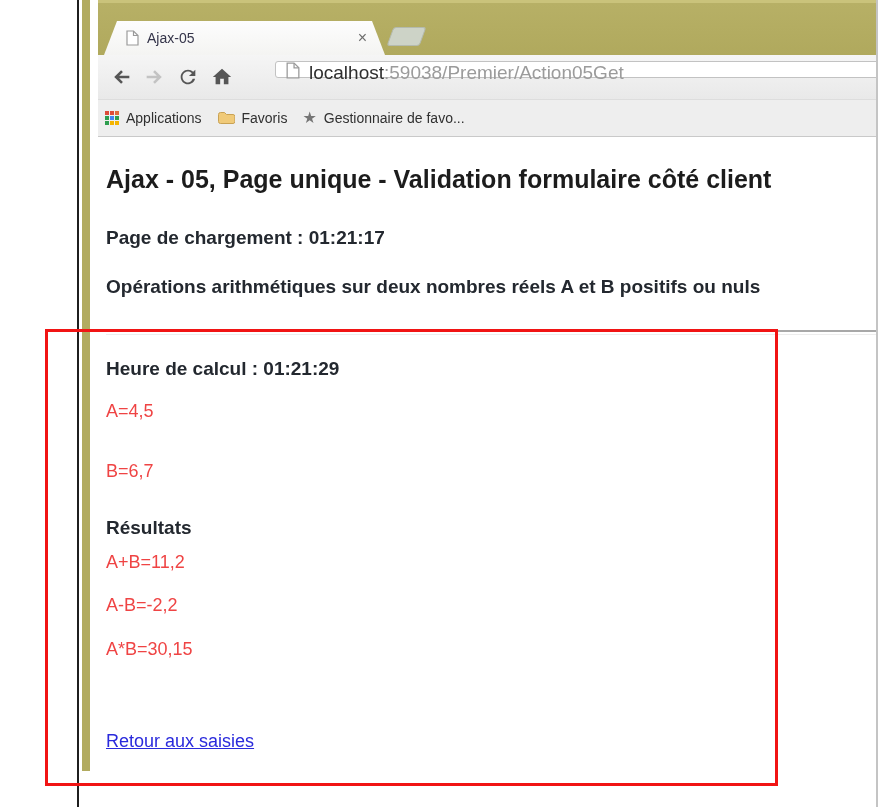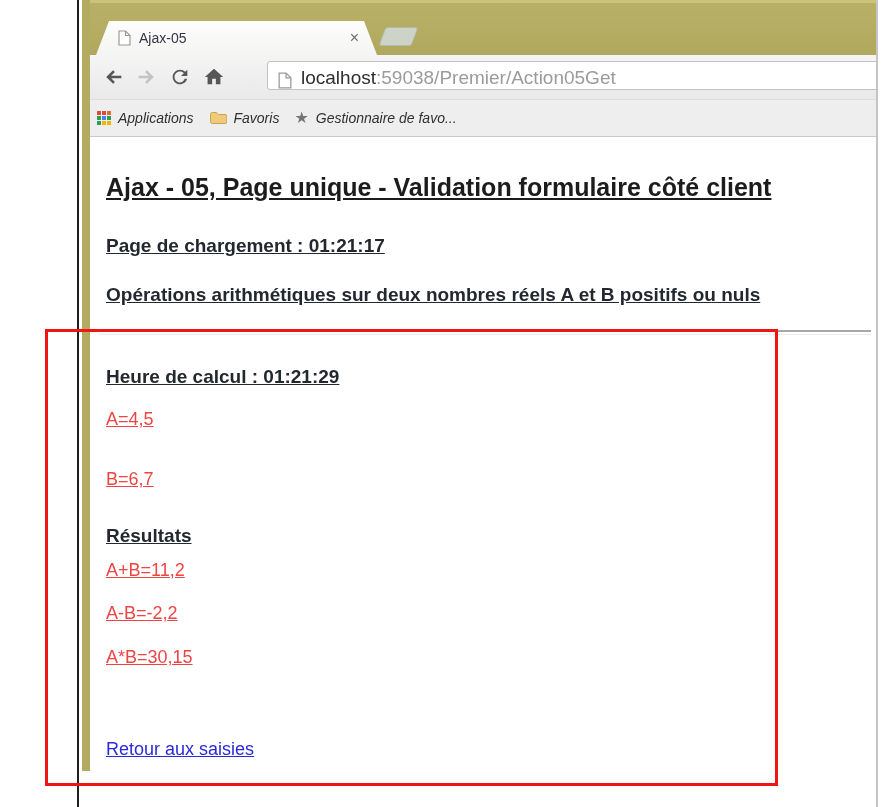--- a/index.html
+++ b/index.html
@@ -7,21 +7,21 @@
     position:relative;width:888px;height:807px;background:#ffffff;overflow:hidden;
     font-family:"Liberation Sans","DejaVu Sans",sans-serif;
   }
   
   .rule-left{position:absolute;left:77px;top:0;width:2px;height:807px;background:#1f1f1f;}
   .rule-right{position:absolute;left:876px;top:0;width:2px;height:807px;background:#c4c4c4;}
 
   
   .browser{
     position:absolute;left:82px;top:0;width:794px;height:771px;
-    border-left:8px solid #b2ab60;box-sizing:border-box;background:#ffffff;overflow:hidden;
+    border-left:8px solid #b2ab60;box-sizing:border-box;background:#ffffff;overflow:hidden;padding-left:8px;
   }
   .titlebar{
     position:relative;height:55px;
     background:linear-gradient(#cac37b 0px,#cac37b 3px,#b7b066 3px,#b0a95d 100%);
   }
   .tab{
     position:absolute;left:6px;top:21px;width:281px;height:34px;
     background:linear-gradient(#fdfdfd,#f4f4f2);
     clip-path:polygon(13px 0,calc(100% - 13px) 0,100% 100%,0 100%);
     display:flex;align-items:center;
@@ -35,45 +35,45 @@
     transform:skewX(-20deg);box-sizing:border-box;
   }
   .toolbar{
     position:relative;height:45px;
     background:linear-gradient(#f5f5f5,#e9e9e9);
     border-bottom:1px solid #dddddd;box-sizing:border-box;
   }
   .navbtn{position:absolute;top:11px;width:22px;height:22px;}
   .btn-back{left:13px;} .btn-forward{left:45px;} .btn-reload{left:79px;} .btn-home{left:113px;}
   .urlbar{
-    position:absolute;left:177px;top:6px;right:-3px;height:29px;
+    position:absolute;left:177px;top:6px;right:-3px;height:17px;
     background:#ffffff;border:1px solid #c2c2c2;border-radius:3px 0 0 3px;
-    display:flex;align-items:flex-end;box-sizing:border-box;
+    display:flex;align-items:flex-start;box-sizing:border-box;
   }
   .url-doc-icon{margin-left:10px;display:flex;}
   .url-text{margin-left:9px;font-size:19px;white-space:nowrap;overflow:hidden;}
   .url-host{color:#2f2f2f;}
   .url-path{color:#9b9b9b;}
   .bookmarksbar{
     position:relative;height:37px;background:#eeeeee;
     border-bottom:1px solid #c9c9c9;box-sizing:border-box;
     display:flex;align-items:center;padding-left:7px;
   }
-  .bm-item{display:flex;align-items:center;margin-right:15px;font-style:italic;}
+  .bm-item{display:flex;align-items:center;margin-right:15px;}
   .bm-label{margin-left:7px;font-size:14px;color:#303030;white-space:nowrap;}
   .apps-grid{width:14px;height:14px;display:grid;grid-template-columns:repeat(3,4px);grid-template-rows:repeat(3,4px);gap:1px;}
   .apps-grid span{width:4px;height:4px;display:block;}
   .ag1{background:#dd4b39;} .ag2{background:#dd4b39;} .ag3{background:#e06a3a;}
   .ag4{background:#2e9e4f;} .ag5{background:#4285f4;} .ag6{background:#2e9e4f;}
   .ag7{background:#2e9e4f;} .ag8{background:#f4b400;} .ag9{background:#f4b400;}
   .star-glyph{font-size:16px;color:#757575;line-height:1;}
 
   
   .content{position:relative;height:634px;background:#ffffff;}
-  .line{position:absolute;left:8px;margin:8px;white-space:nowrap;text-decoration:underline;}
+  .line{position:absolute;left:8px;margin:0;white-space:nowrap;}
   .t-h1{top:28px;font-size:25px;font-weight:bold;color:#1c1c1c;}
   .t-bold{font-size:19px;font-weight:bold;color:#23282f;}
   .t-reg{font-size:18px;color:#ef4444;}
   .t-load{top:90px;} .t-ops{top:139px;} .t-calc{top:221px;}
   .t-a{top:264px;} .t-b{top:324px;} .t-res{top:380px;}
   .t-sum{top:415px;} .t-diff{top:458px;} .t-prod{top:502px;} .t-quot{top:552px;}
   .t-link{top:594px;font-size:18px;}
   .t-link a{color:#2a2adc;text-decoration:underline;}
   .page-hr{
     position:absolute;left:8px;top:193px;width:773px;height:2px;margin:0;border:none;

